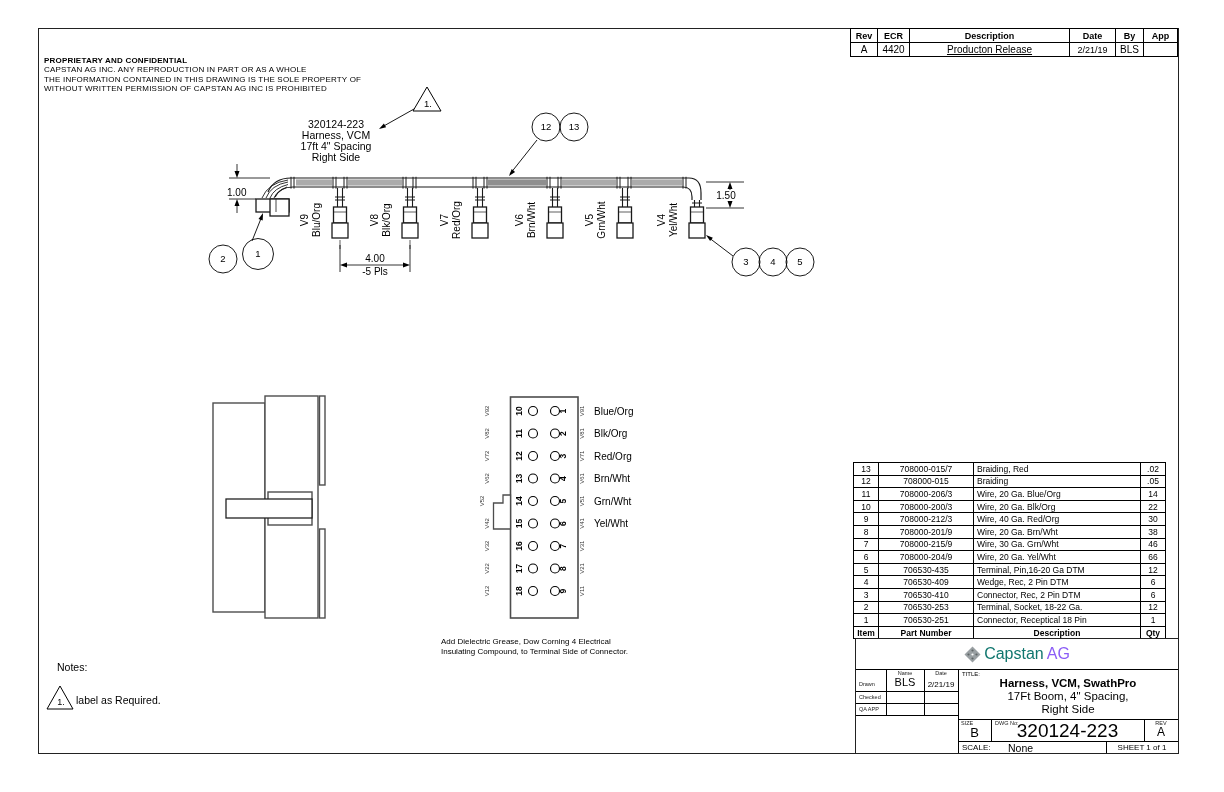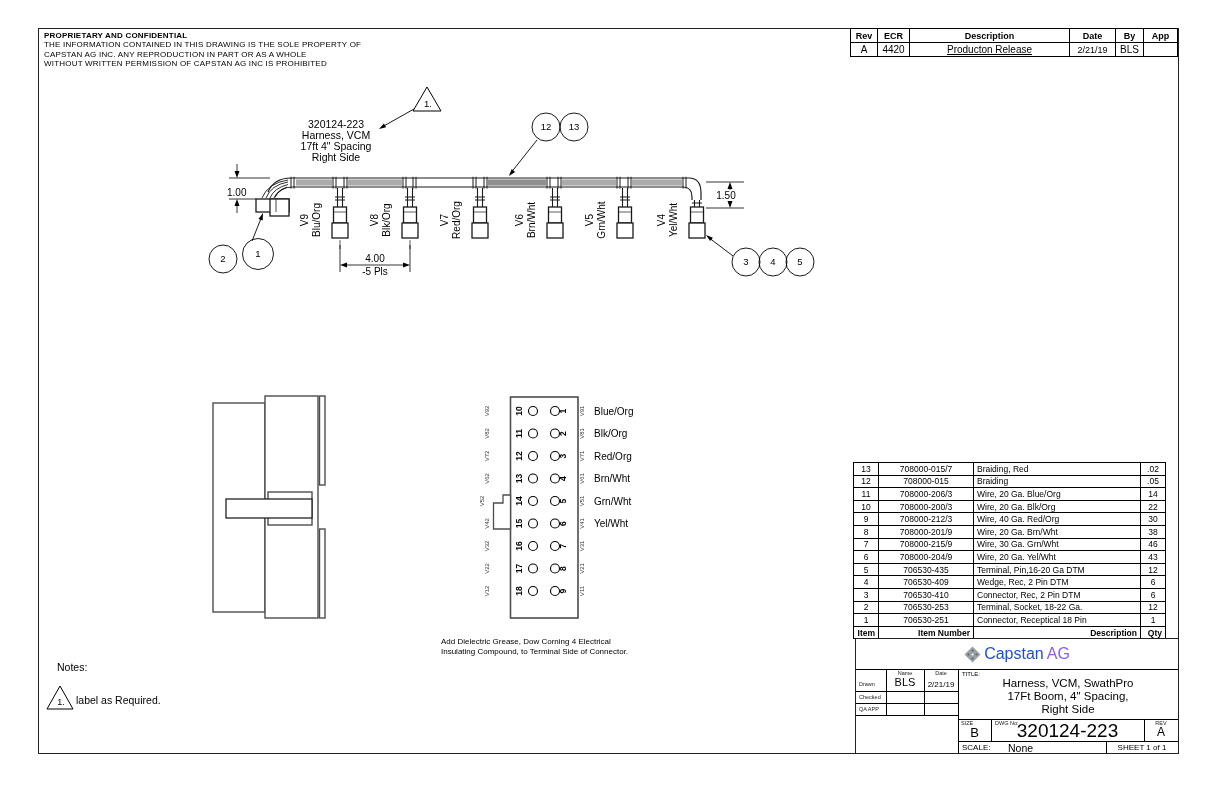--- a/index.html
+++ b/index.html
@@ -2,59 +2,59 @@
 <html><head>
 <meta charset="utf-8">
 <style>
   html,body{margin:0;padding:0;background:#fff;}
   .sheet{position:relative;width:1224px;height:792px;background:#fff;overflow:hidden;
          font-family:"Liberation Sans",sans-serif;color:#000;}
   .abs{position:absolute;}
   .border-rect{position:absolute;left:38px;top:28px;width:1139px;height:724px;border:1.5px solid #222;}
   
   .prop{position:absolute;left:44px;top:31px;width:420px;font-size:8px;line-height:9.4px;letter-spacing:.2px;}
-  .prop .t{font-weight:bold;}
+  .prop .t{font-weight:bold;margin-top:25px;}
   
   table{border-collapse:collapse;}
   .rev{position:absolute;left:850px;top:28px;table-layout:fixed;width:327px;}
   .rev th,.rev td{border:1px solid #000;padding:0 2px;height:13px;overflow:hidden;white-space:nowrap;}
   .rev th{font-size:9px;font-weight:bold;text-align:center;}
   .rev td{font-size:10px;text-align:center;}
   .rev td.dl{text-align:center;text-decoration:underline;}
   .rev td.dt{font-size:9px;}
   
   .bom{position:absolute;left:853px;top:462px;table-layout:fixed;width:312px;}
   .bom td,.bom th{border:1px solid #000;padding:0 3px;height:11.6px;font-size:8.5px;overflow:hidden;white-space:nowrap;}
   .bom td.c{text-align:center;padding:0 1px;}
   .bom td.l{text-align:left;}
-  .bom th{font-weight:bold;text-align:right;font-size:8.5px;}
+  .bom th{font-weight:bold;text-align:center;font-size:8.5px;}
   
   .tb{position:absolute;left:855px;top:638px;width:322px;height:114px;border:1.5px solid #222;}
   .tb .cell{position:absolute;overflow:hidden;white-space:nowrap;}
   .lbl{font-size:5.5px;color:#222;}
   .logo-row{left:0;top:0;width:322px;height:30px;border-bottom:1px solid #000;
             display:flex;align-items:center;justify-content:center;gap:3px;}
-  .logo-word1{font-size:16px;color:#1d4ed8;}
+  .logo-word1{font-size:16px;color:#0f766e;}
   .logo-word2{font-size:16px;color:#8b5cf6;}
   .vline,.hline{position:absolute;}
   .vline{border-left:1px solid #000;width:0;}
   .hline{border-top:1px solid #000;height:0;}
   .ctr{text-align:center;}
   svg text{font-family:"Liberation Sans",sans-serif;}
 </style>
 </head>
 <body>
 
 <div class="sheet">
   <div class="border-rect"></div>
 
   <div class="prop">
     <div class="t">PROPRIETARY AND CONFIDENTIAL</div>
+    <div>CAPSTAN AG INC. ANY REPRODUCTION IN PART OR AS A WHOLE</div>
     <div>THE INFORMATION CONTAINED IN THIS DRAWING IS THE SOLE PROPERTY OF</div>
-    <div>CAPSTAN AG INC. ANY REPRODUCTION IN PART OR AS A WHOLE</div>
     <div>WITHOUT WRITTEN PERMISSION OF CAPSTAN AG INC IS PROHIBITED</div>
   </div>
 
   <table class="rev">
     <colgroup>
         <col style="width:27px">
         <col style="width:32px">
         <col style="width:160px">
         <col style="width:46px">
         <col style="width:28px">
@@ -388,21 +388,21 @@
     <tr>
           <td class="c">7</td>
           <td class="c">708000-215/9</td>
           <td class="l">Wire, 30 Ga. Grn/Wht</td>
           <td class="c">46</td>
         </tr>
     <tr>
           <td class="c">6</td>
           <td class="c">708000-204/9</td>
           <td class="l">Wire, 20 Ga. Yel/Wht</td>
-          <td class="c">43</td>
+          <td class="c">66</td>
         </tr>
     <tr>
           <td class="c">5</td>
           <td class="c">706530-435</td>
           <td class="l">Terminal, Pin,16-20 Ga DTM</td>
           <td class="c">12</td>
         </tr>
     <tr>
           <td class="c">4</td>
           <td class="c">706530-409</td>
@@ -422,21 +422,21 @@
           <td class="c">12</td>
         </tr>
     <tr>
           <td class="c">1</td>
           <td class="c">706530-251</td>
           <td class="l">Connector, Receptical 18 Pin</td>
           <td class="c">1</td>
         </tr>
     <tr>
       <th>Item</th>
-      <th>Item Number</th>
+      <th>Part Number</th>
       <th>Description</th>
       <th>Qty</th>
     </tr>
   </tbody>
     </table>
 
   <div class="tb">
     <div class="cell logo-row" style="position:absolute;">
       <svg width="17" height="17" viewBox="0 0 17 17">
         <path d="M8.5,0.5 L16.5,8.5 L8.5,16.5 L0.5,8.5 Z" fill="#9aa0a3"></path>
@@ -464,21 +464,21 @@
 
     <div class="cell lbl ctr" style="left:30px;top:31px;width:38px;">Name</div>
     <div class="cell lbl ctr" style="left:68px;top:31px;width:34px;">Date</div>
     <div class="cell lbl" style="left:3px;top:42px;">Drawn</div>
     <div class="cell ctr" style="left:30px;top:37px;width:38px;font-size:11px;">BLS</div>
     <div class="cell ctr" style="left:68px;top:41px;width:34px;font-size:8px;">2/21/19</div>
     <div class="cell lbl" style="left:3px;top:55px;">Checked</div>
     <div class="cell lbl" style="left:3px;top:67px;">QA APP</div>
 
     <div class="cell" style="left:106px;top:32px;font-size:6px;">TITLE:</div>
-    <div class="cell ctr" style="left:102px;top:38px;width:220px;font-size:11.5px;">Harness, VCM, SwathPro</div>
+    <div class="cell ctr" style="left:102px;top:38px;width:220px;font-size:11.5px;font-weight:bold;">Harness, VCM, SwathPro</div>
     <div class="cell ctr" style="left:102px;top:51px;width:220px;font-size:11.5px;">17Ft Boom, 4" Spacing,</div>
     <div class="cell ctr" style="left:102px;top:64px;width:220px;font-size:11.5px;">Right Side</div>
 
     <div class="cell lbl" style="left:105px;top:81px;">SIZE</div>
     <div class="cell ctr" style="left:102px;top:86px;width:33px;font-size:13px;">B</div>
     <div class="cell lbl" style="left:139px;top:81px;">DWG No:</div>
     <div class="cell ctr" style="left:135px;top:81px;width:153px;font-size:19px;">320124-223</div>
     <div class="cell lbl ctr" style="left:288px;top:81px;width:34px;">REV</div>
     <div class="cell ctr" style="left:288px;top:86px;width:34px;font-size:12px;">A</div>
 

